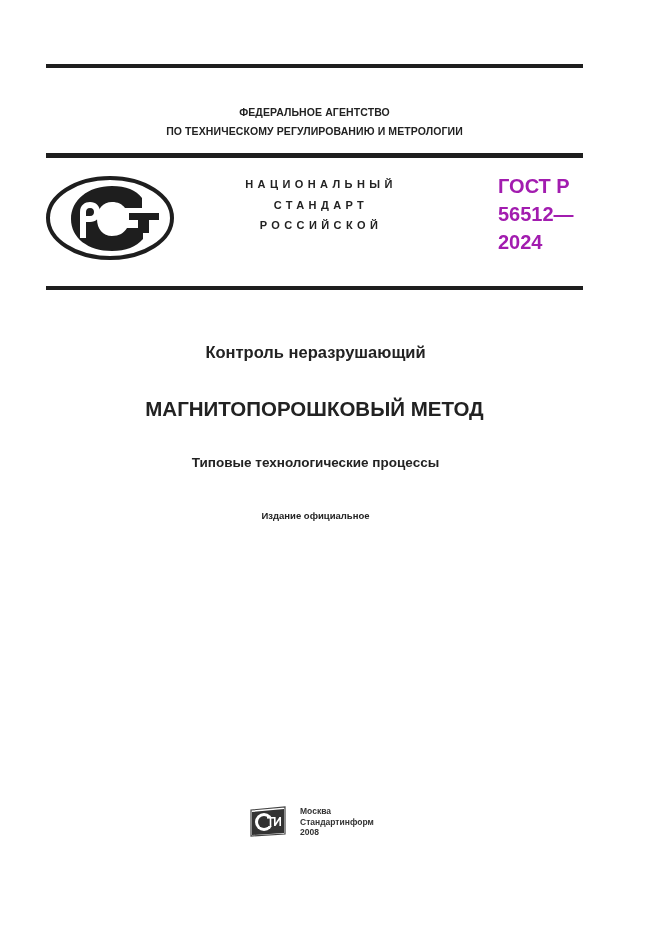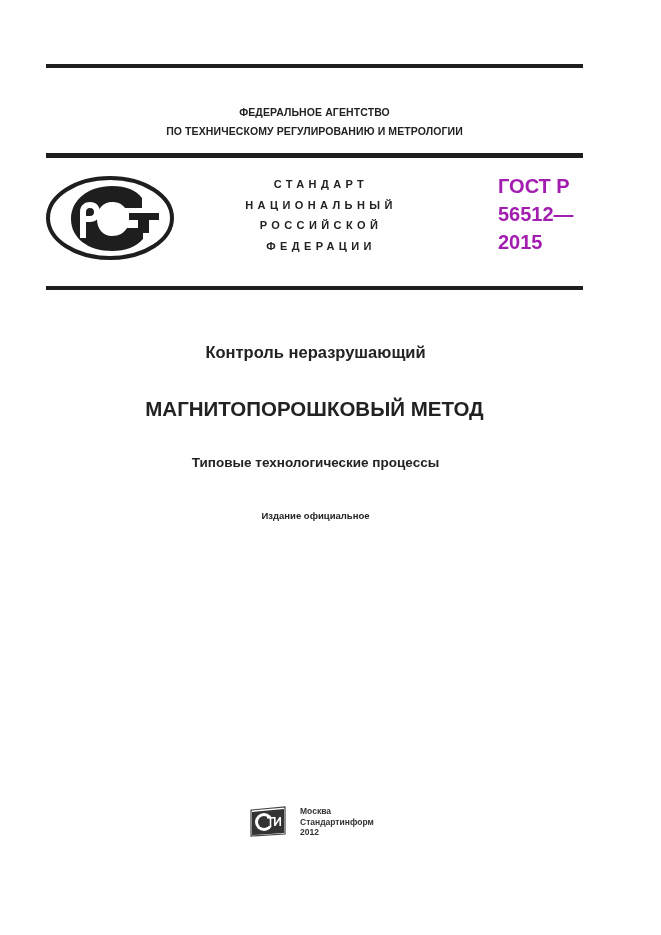--- a/index.html
+++ b/index.html
@@ -121,30 +121,29 @@
     <path d="M 96 22 C 90 14, 80 10, 66 10 C 42 10, 25 24, 25 43 C 25 62, 42 75, 66 75 C 80 75, 90 71, 97 63 L 97 52 L 81 52 C 78 57, 73 60, 66 60 C 57 60, 51 53, 51 43 C 51 33, 57 26, 66 26 C 72 26, 76 28, 79 32 L 96 32 Z" fill="#1e1e1e"></path>
 
     <path d="M 34 62 L 34 36 C 34 29, 39 26, 44 26 C 50 26, 54 30, 54 36 C 54 42, 50 46, 44 46 L 40 46 L 40 62 Z M 40 40 L 44 40 C 47 40, 48 38, 48 36 C 48 34, 47 32, 44 32 C 41 32, 40 34, 40 36 Z" fill="#ffffff"></path>
 
     <rect x="83" y="37" width="30" height="7" fill="#1e1e1e"></rect>
     <rect x="92" y="37" width="11" height="20" fill="#1e1e1e"></rect>
   </svg>
 </div>
 
 <div class="national">
+  <div>НАЦИОНАЛЬНЫЙ</div>
   <div>СТАНДАРТ</div>
-  <div>НАЦИОНАЛЬНЫЙ</div>
   <div>РОССИЙСКОЙ</div>
-  <div>ФЕДЕРАЦИИ</div>
 </div>
 
 <div class="gost">
   <div>ГОСТ Р</div>
   <div>56512—</div>
-  <div>2015</div>
+  <div>2024</div>
 </div>
 
 <div class="rule rule-3"></div>
 
 <div class="center-text subtitle-1">Контроль неразрушающий</div>
 <div class="center-text main-title">МАГНИТОПОРОШКОВЫЙ МЕТОД</div>
 <div class="center-text subtitle-2">Типовые технологические процессы</div>
 <div class="center-text edition">Издание официальное</div>
 
 <div class="publisher-logo">
@@ -159,14 +158,14 @@
 
     <rect x="18" y="11" width="7" height="1.6" fill="#ffffff"></rect>
     <rect x="20.7" y="11" width="1.6" height="9" fill="#ffffff"></rect>
     <path d="M 25 11 L 26.6 11 L 26.6 17 L 30.4 11 L 32 11 L 32 20 L 30.4 20 L 30.4 14 L 26.6 20 L 25 20 Z" fill="#ffffff"></path>
   </svg>
 </div>
 
 <div class="publisher">
   <div>Москва</div>
   <div>Стандартинформ</div>
-  <div>2012</div>
+  <div>2008</div>
 </div>
 
 </body></html>

